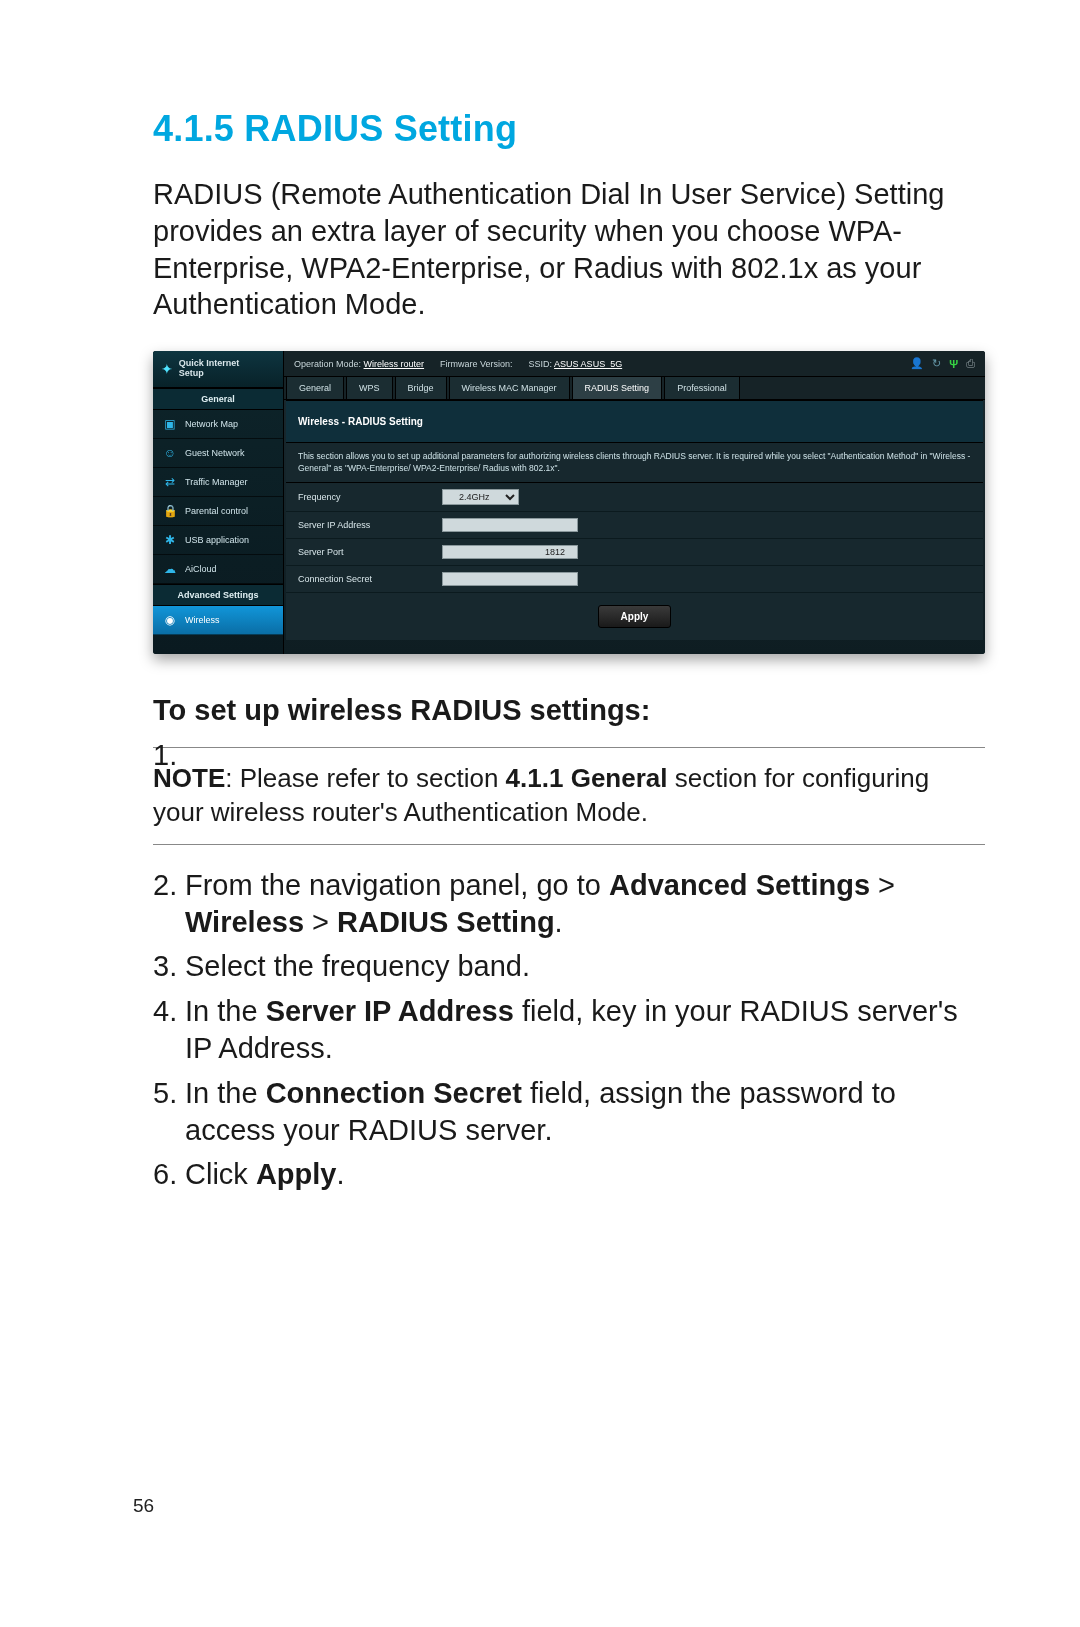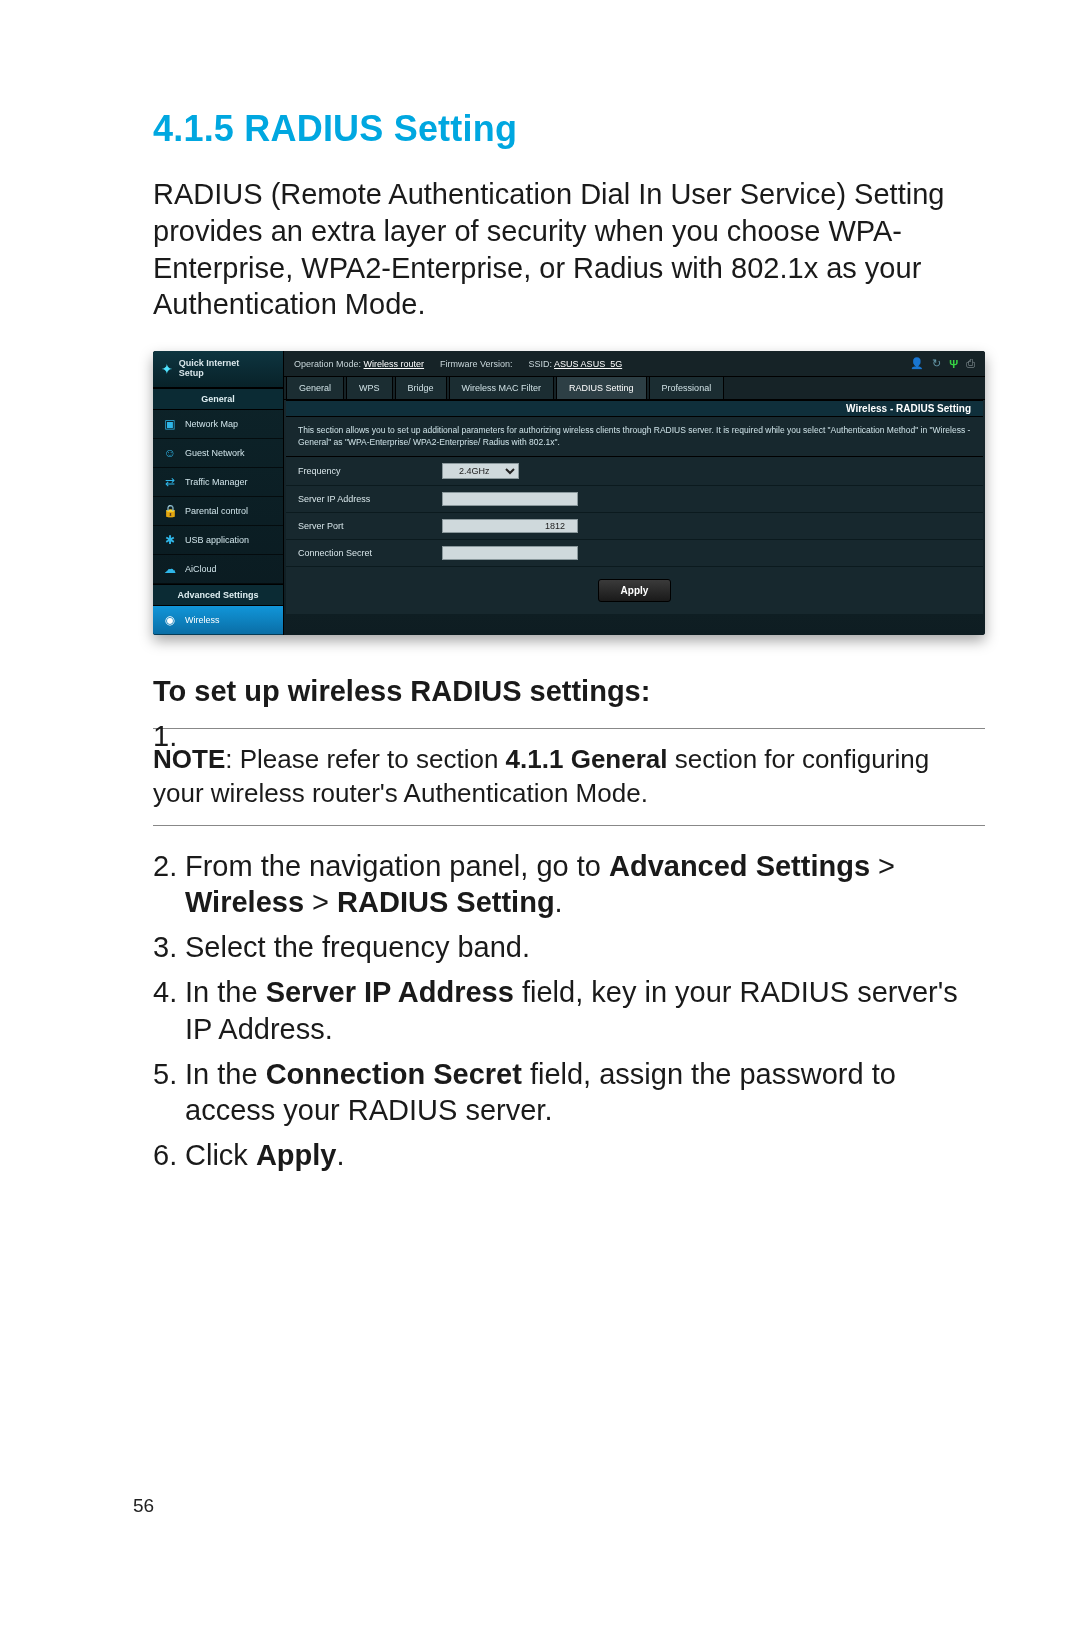--- a/index.html
+++ b/index.html
@@ -93,22 +93,22 @@
     background:#162327;border-bottom:1px solid #000;
   }
   .tab{
     padding:6px 12px;background:#1b2d32;color:#cfe0e4;font-size:9px;
     border-left:1px solid #000;border-right:1px solid #000;
     cursor:default;
   }
   .tab.active{background:#2d3f45;color:#fff;}
   .content{padding:0 2px 14px 2px;}
   .panelTitle{
-    background:#0f2f3b;color:#fff;padding:2px 12px;font-weight:bold;
-    border-bottom:1px solid #000;border-top:1px solid #000;font-size:10px;text-align:right;
+    background:#0f2f3b;color:#fff;padding:15px 12px;font-weight:bold;
+    border-bottom:1px solid #000;border-top:1px solid #000;font-size:10px;
   }
   .descLine{
     padding:8px 12px;color:#cfe3e8;line-height:1.35;font-size:8.5px;
     background:#17282e;border-bottom:1px solid #000;
   }
   .form{background:#17282e;}
   .row{
     display:flex;align-items:center;
     padding:6px 12px;border-bottom:1px solid #0b1a1e;
   }
@@ -210,21 +210,21 @@
             <span class="ico refresh">↻</span>
             <span class="ico usb">Ψ</span>
             <span class="ico lock">⎙</span>
           </div>
         </div>
 
         <div class="tabs">
           <div class="tab">General</div>
           <div class="tab">WPS</div>
           <div class="tab">Bridge</div>
-          <div class="tab">Wireless MAC Filter</div>
+          <div class="tab">Wireless MAC Manager</div>
           <div class="tab active">RADIUS Setting</div>
           <div class="tab">Professional</div>
         </div>
 
         <div class="content">
           <div class="panelTitle">Wireless - RADIUS Setting</div>
           <div class="descLine">This section allows you to set up additional parameters for authorizing wireless clients through RADIUS server. It is required while you select "Authentication Method" in "Wireless - General" as "WPA-Enterprise/ WPA2-Enterprise/ Radius with 802.1x".</div>
           <div class="form">
             <div class="row">
               <div class="lbl">Frequency</div>

